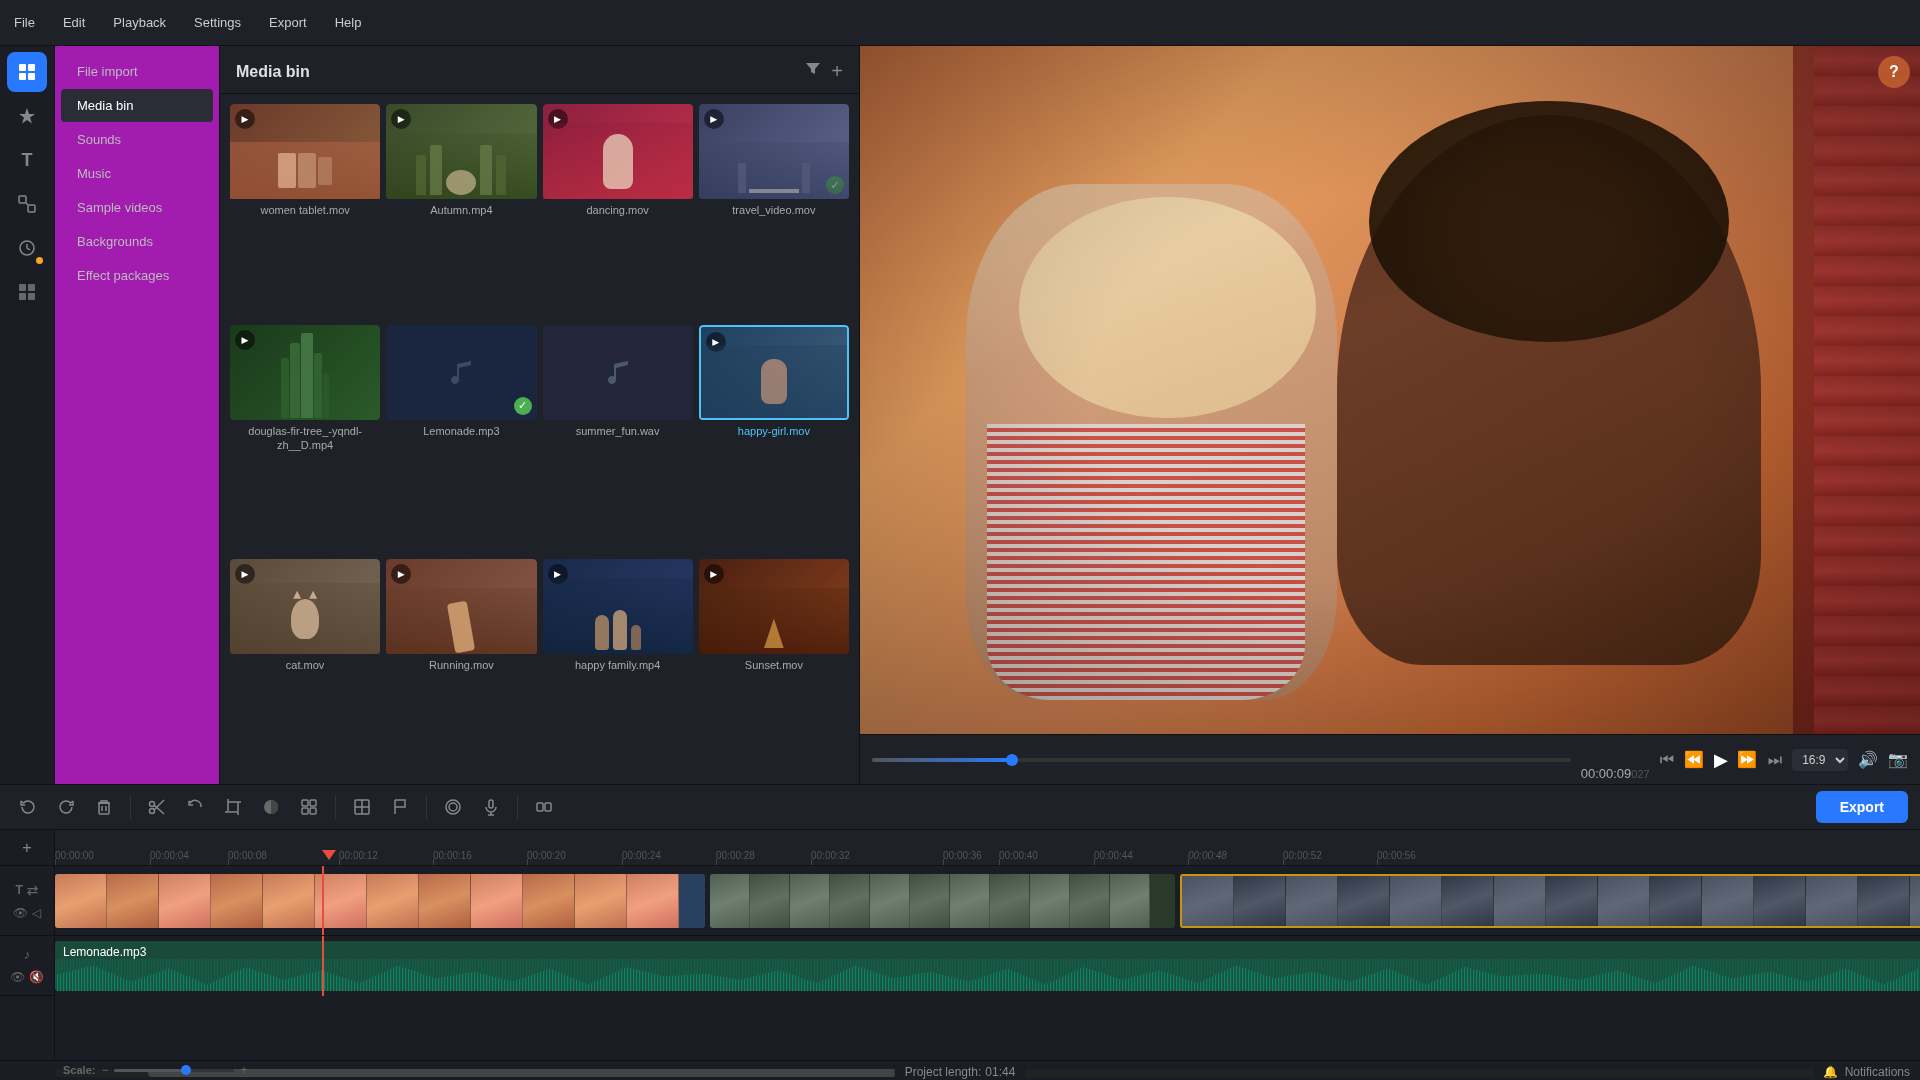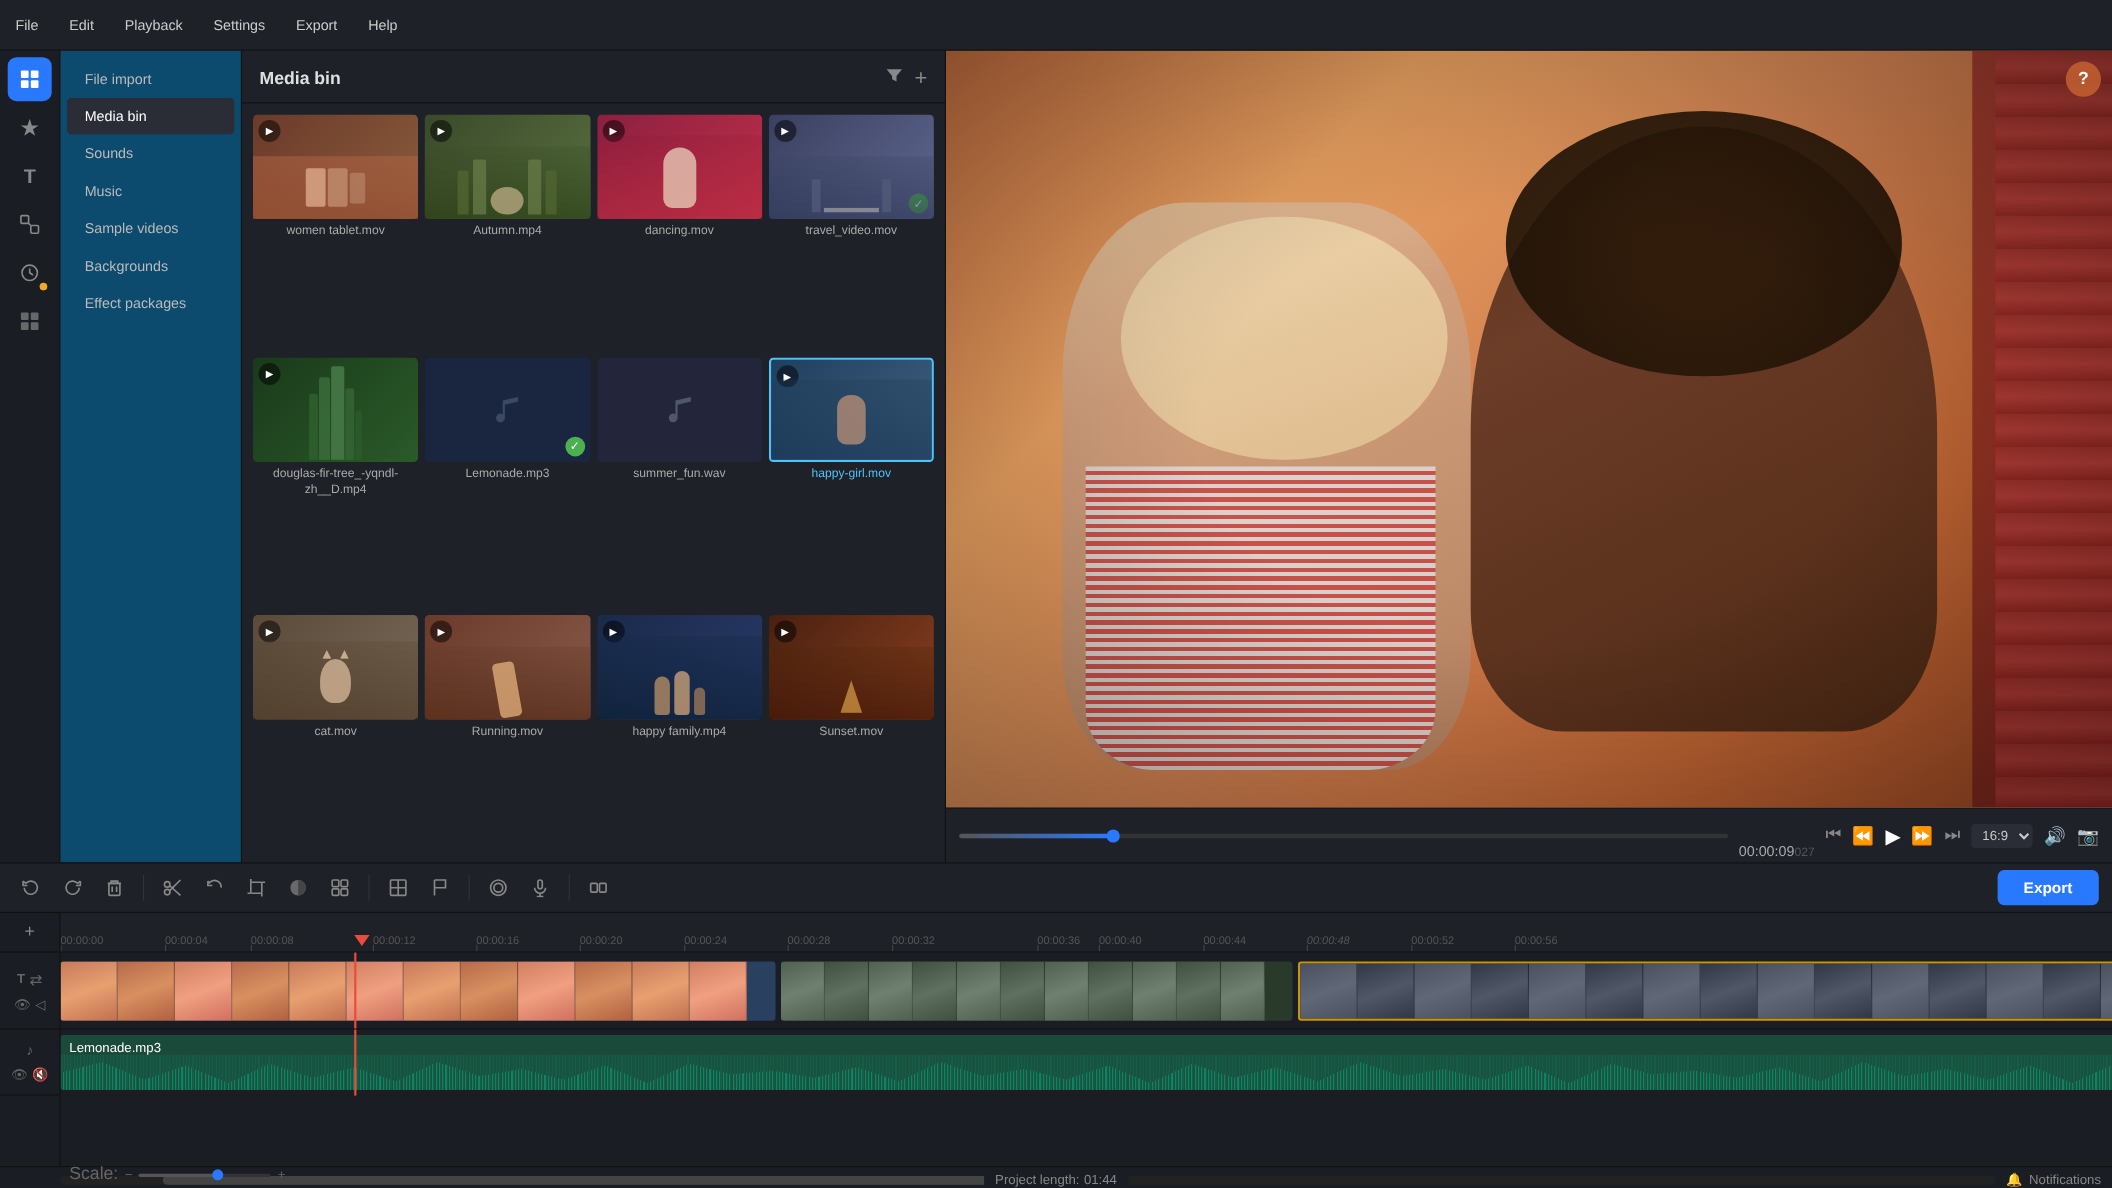--- a/index.html
+++ b/index.html
@@ -74,21 +74,21 @@
       width: 7px; height: 7px;
       background: #f5a623;
       border-radius: 50%;
       position: absolute;
       bottom: 4px; right: 4px;
     }
 
     
     .panel-sidebar {
       width: 165px;
-      background: #0c4a6e;
+      background: #a21caf;
       border-right: 1px solid #111;
       flex-shrink: 0;
       padding-top: 8px;
     }
     .panel-sidebar .panel-item {
       padding: 9px 16px;
       cursor: pointer;
       color: #bbb;
       font-size: 13px;
       border-radius: 4px;
@@ -491,22 +491,23 @@
     .tl-playhead-triangle {
       position: absolute;
       top: -20px;
       left: -6px;
       width: 0; height: 0;
       border-left: 7px solid transparent;
       border-right: 7px solid transparent;
       border-top: 10px solid #e74c3c;
     }
     .scale-label {
-      font-size: 16px;
+      font-size: 11px;
       color: #666;
+      font-weight: bold;
     }
     .scale-slider-track {
       flex: 0 0 120px;
       height: 3px;
       background: #333;
       border-radius: 2px;
       position: relative;
       cursor: pointer;
     }
     .scale-slider-fill {

